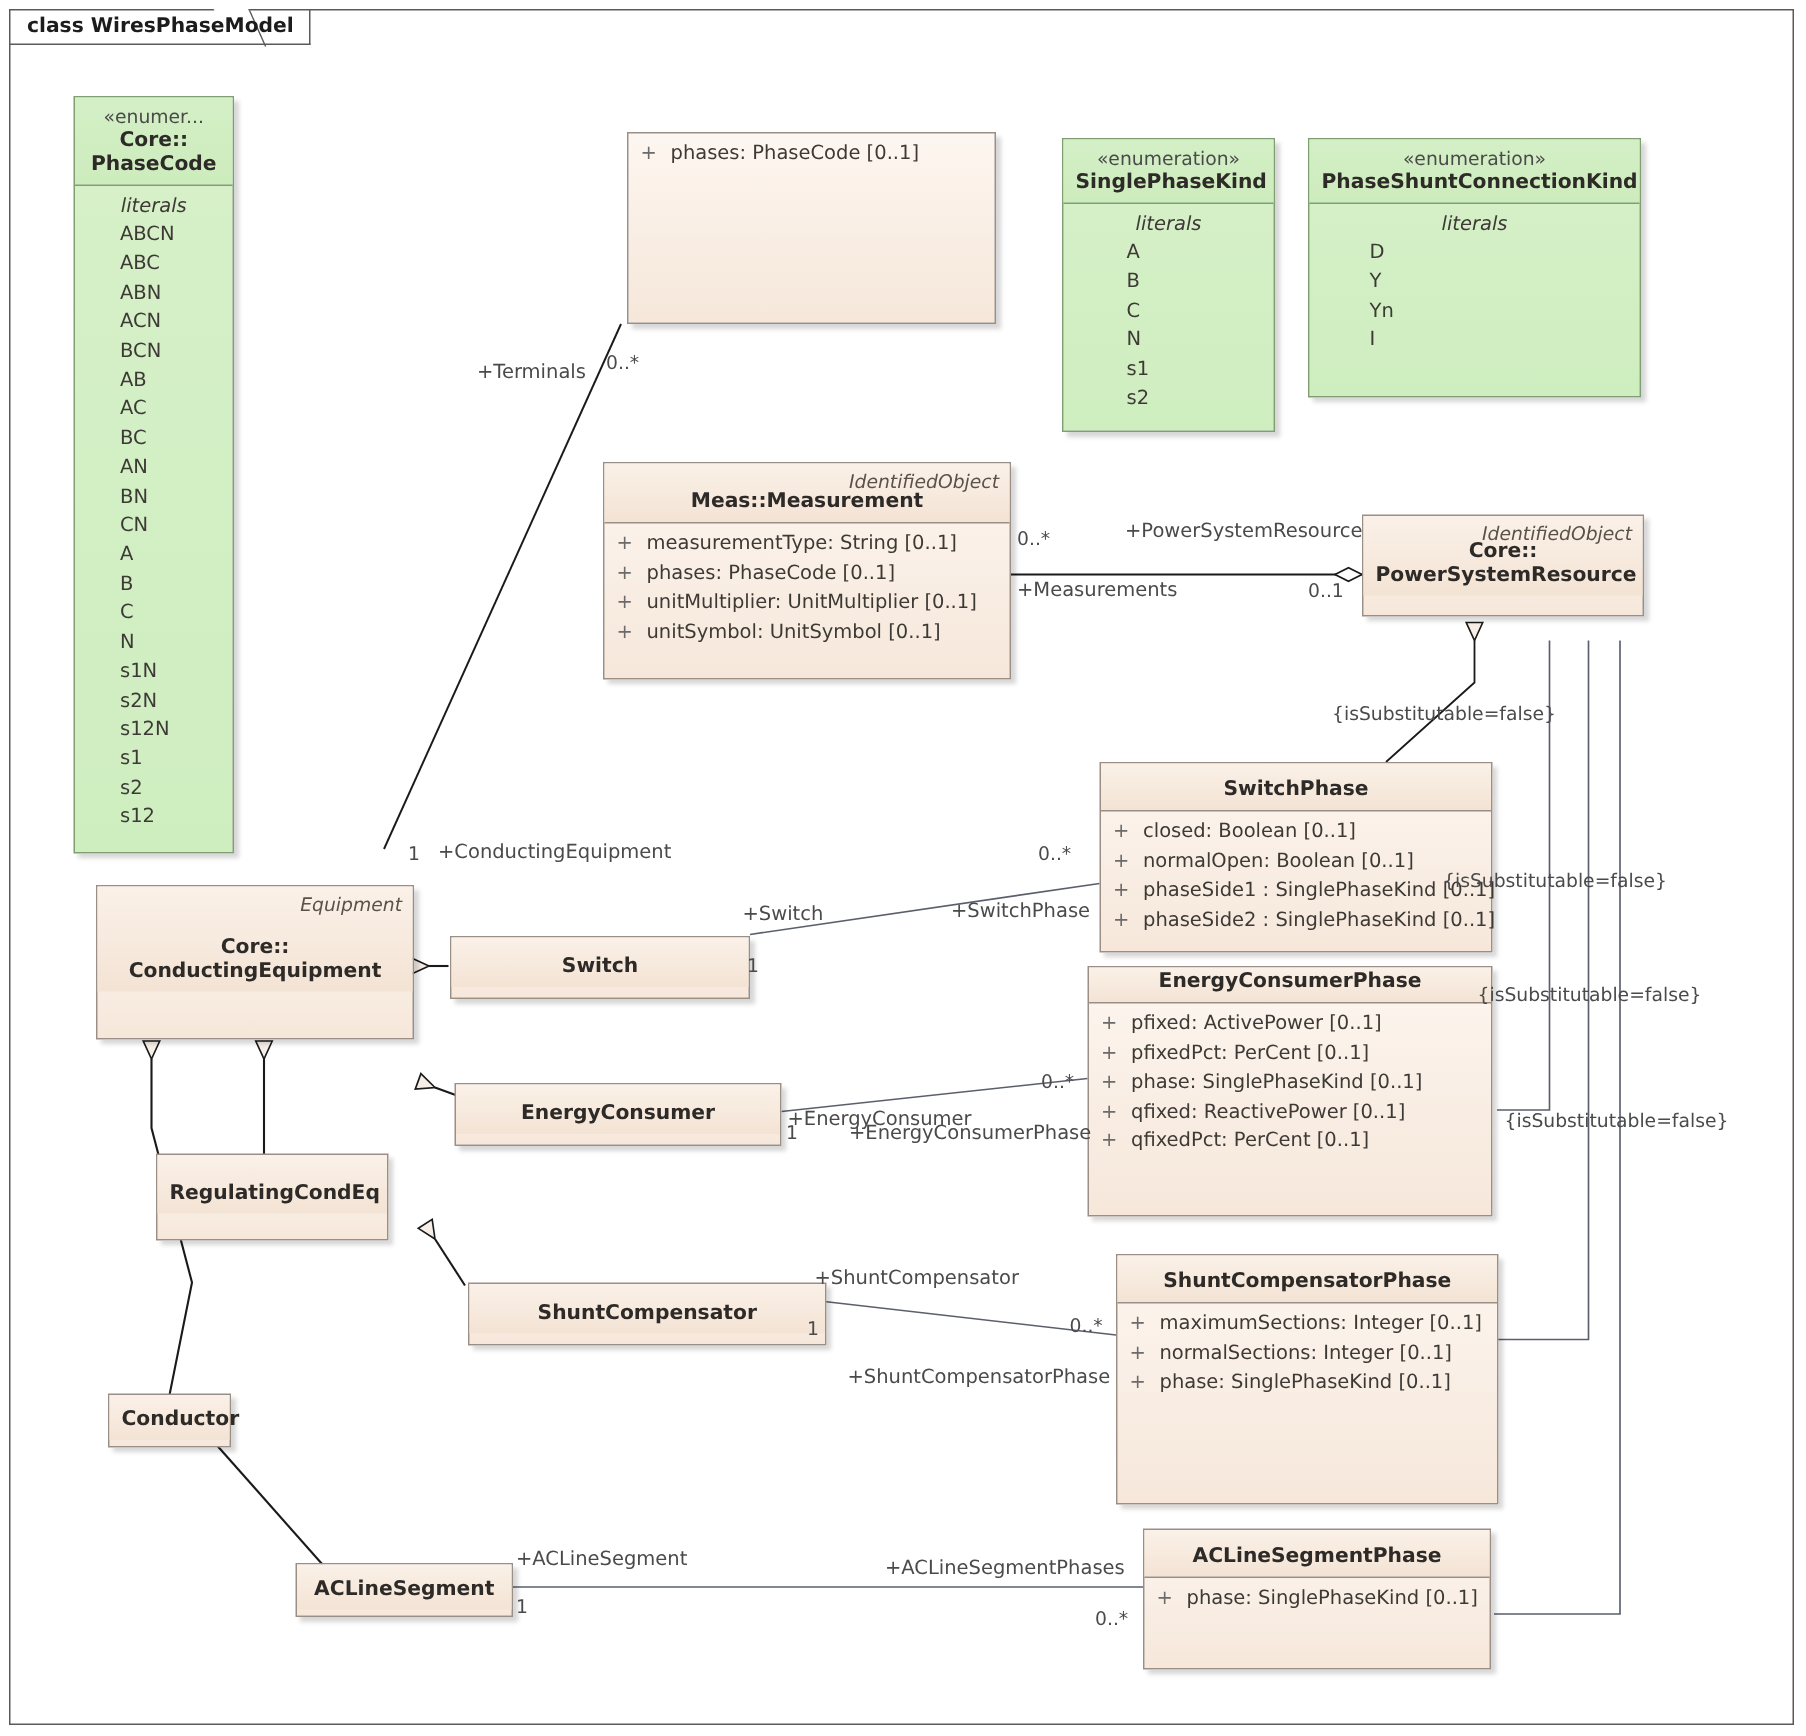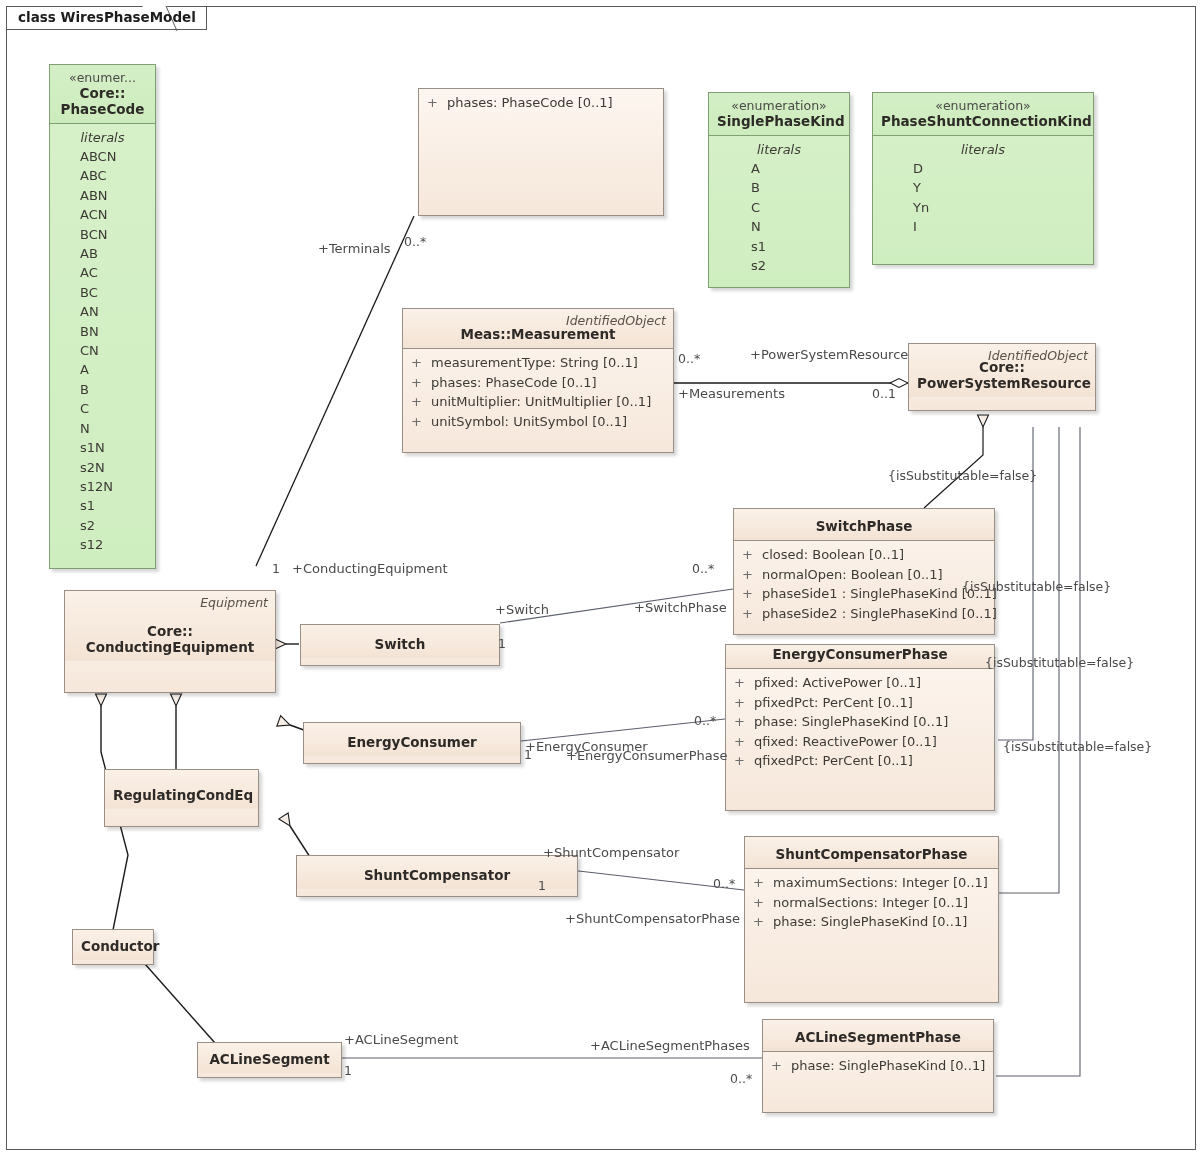--- a/index.html
+++ b/index.html
@@ -327,21 +327,21 @@
       <div class="cname">RegulatingCondEq</div>
     </div>
   </div>
 
   <div class="uml" style="left:303px; top:722px; width:218px; height:42px;">
     <div class="hdr" style="padding-top:11px;">
       <div class="cname">EnergyConsumer</div>
     </div>
   </div>
 
-  <div class="uml" style="left:296px; top:855px; width:282px; height:42px;">
+  <div class="uml" style="left:312px; top:855px; width:239px; height:42px;">
     <div class="hdr" style="padding-top:11px;">
       <div class="cname">ShuntCompensator</div>
     </div>
   </div>
 
   <div class="uml" style="left:72px; top:929px; width:82px; height:36px;">
     <div class="hdr" style="padding-top:8px;">
       <div class="cname">Conductor</div>
     </div>
   </div>

